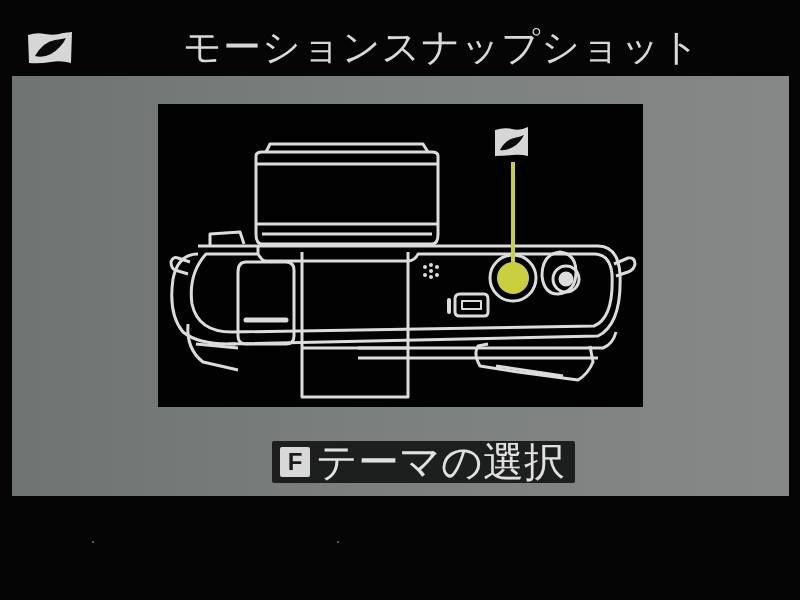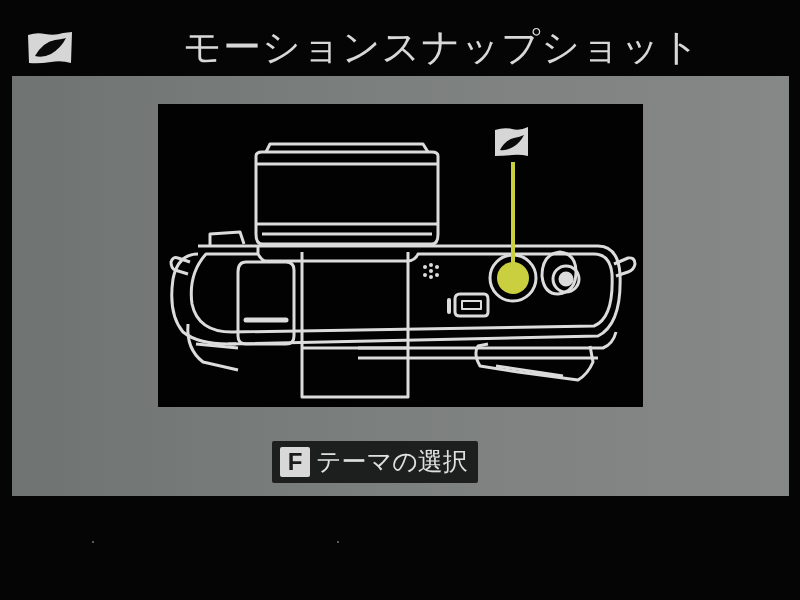--- a/index.html
+++ b/index.html
@@ -31,21 +31,21 @@
       position: absolute; left: 272px; top: 441px; height: 42px;
       background: #1d1f1e; display: flex; align-items: center;
       padding: 0 10px 0 8px; border-radius: 2px;
     }
     .f-key {
       width: 30px; height: 30px; background: #d8d8d8; color: #1a1a1a;
       font-family: "Liberation Sans", sans-serif; font-weight: bold;
       font-size: 24px; line-height: 30px; text-align: center; margin-right: 6px;
       border-radius: 2px;
     }
-    .fn-text { color: #e0e0e0; font-size: 25px; line-height: 40px; white-space: nowrap; }
+    .fn-text { color: #e0e0e0; font-size: 41px; line-height: 40px; white-space: nowrap; }
     .dot { position: absolute; width: 2px; height: 2px; background: #777; border-radius: 1px; }
   </style>
 </head>
 <body>
 
 <div class="screen">
 
   <div class="header-icon">
     <svg viewBox="0 0 50 36" width="50" height="36">
       <path d="M3 5 Q12 2 20 4 Q30 6 38 3 L47 2 L46 33 Q36 30 26 32 Q14 34 4 33 Z" fill="#d6d6d6"></path>

